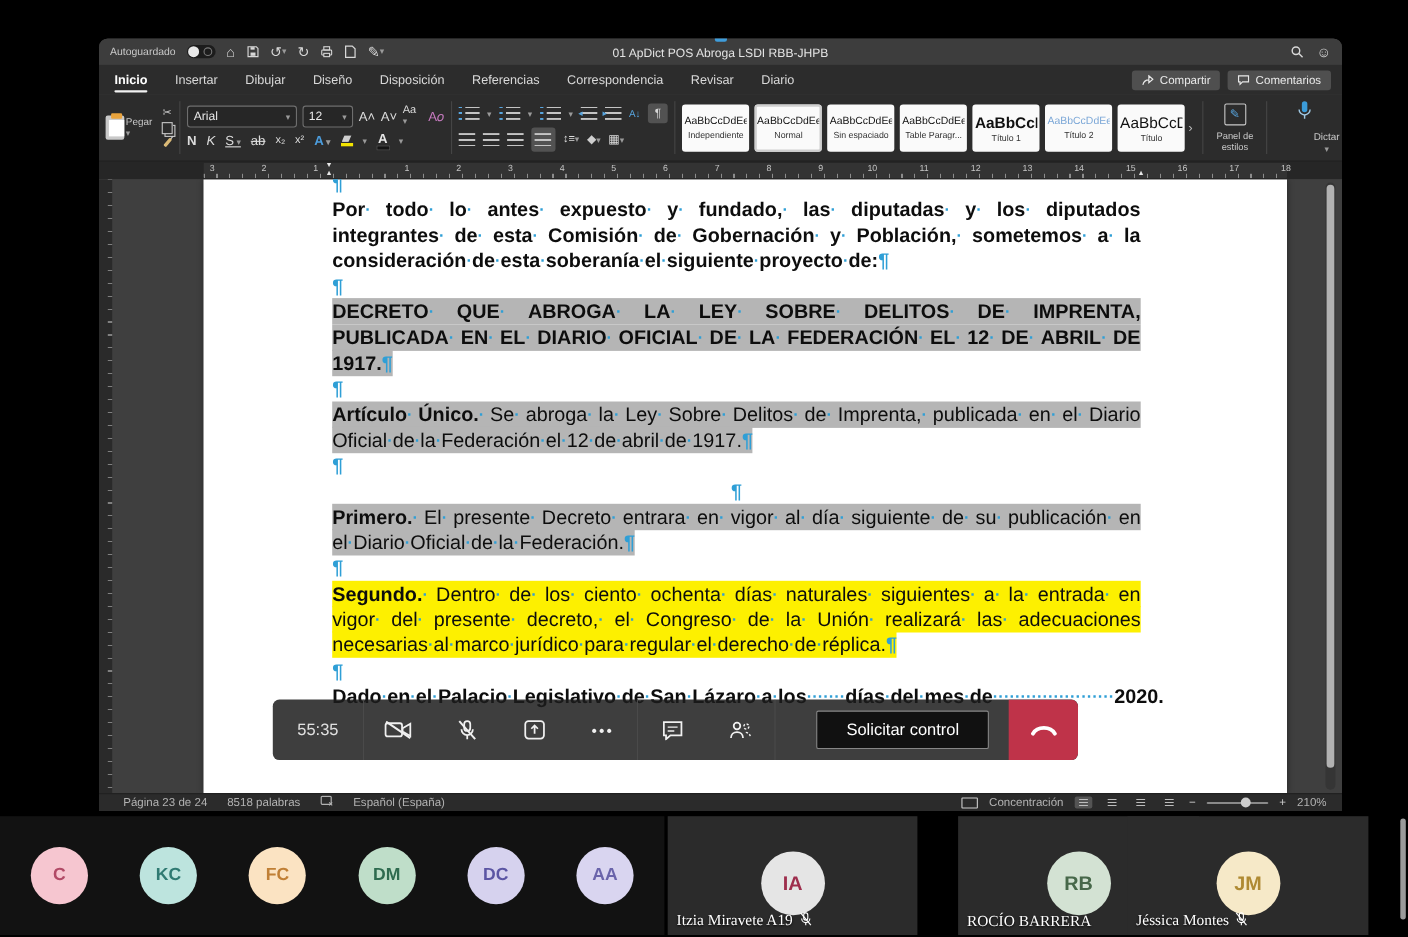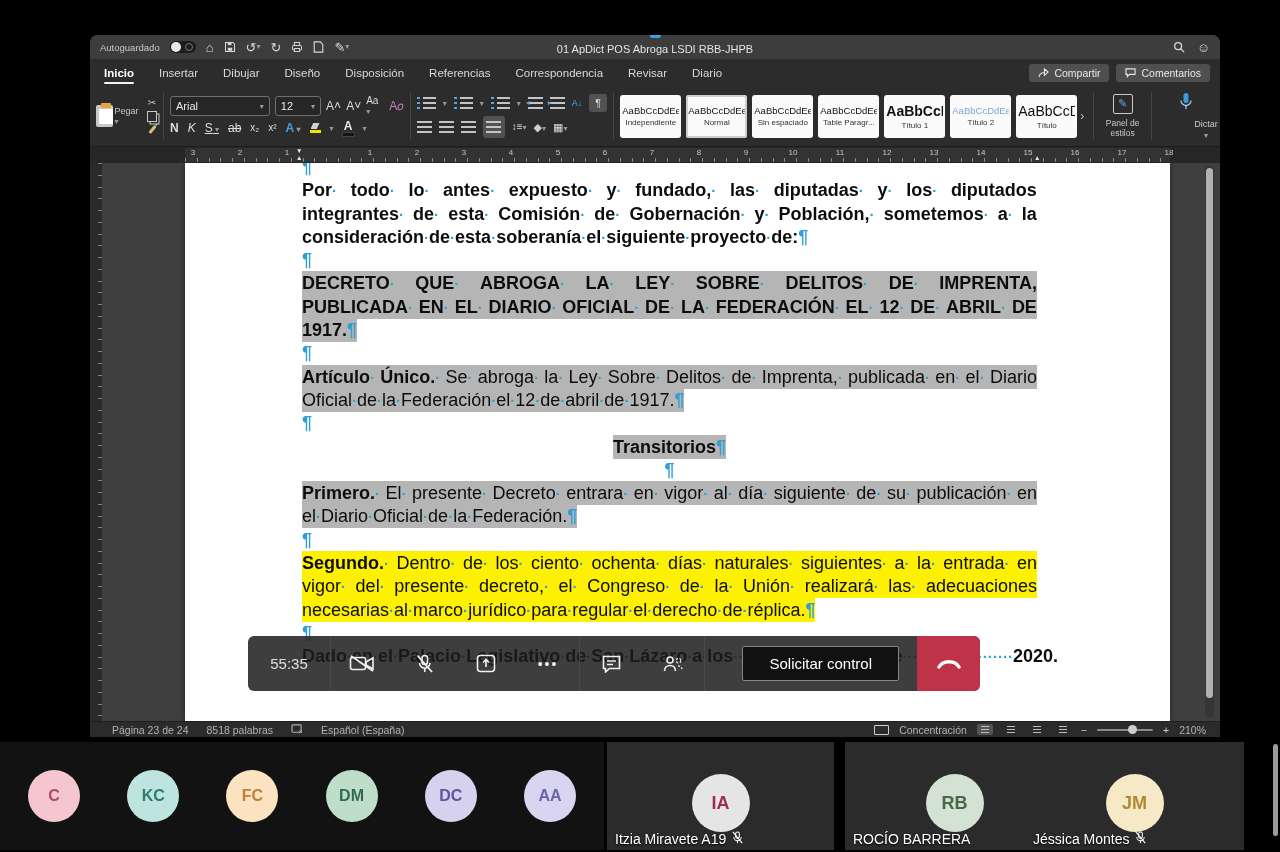--- a/index.html
+++ b/index.html
@@ -113,21 +113,21 @@
   .ct-dots{font-size:14px;letter-spacing:2px;color:#f0f0f0;}
   .ct-request{margin:auto 18px auto auto;background:#111;border:1px solid #868686;border-radius:2px;color:#fff;font-size:15px;padding:8px 26px;white-space:nowrap;}
   .ct-hangup{width:63px;background:var(--red);display:flex;align-items:center;justify-content:center;border-radius:0 6px 6px 0;}
   
   .strip{position:absolute;left:0;top:740px;width:1280px;height:112px;background:#000;}
   .strip-left{position:absolute;left:0;top:2px;width:604px;height:108px;background:#121212;display:flex;align-items:center;justify-content:space-between;padding:0 28px;box-sizing:border-box;}
   .avatar{border-radius:50%;display:flex;align-items:center;justify-content:center;font-weight:bold;}
   .avatar.sm{width:52px;height:52px;font-size:16px;}
   .tile{position:absolute;top:2px;height:108px;background:#2b2b2b;}
   .tile .avatar{position:absolute;left:50%;transform:translateX(-50%);top:32px;width:58px;height:58px;font-size:18px;}
-  .tile-name{position:absolute;left:8px;bottom:3px;color:#fff;font-size:14px;display:flex;align-items:center;gap:5px;text-shadow:0 1px 2px #000;white-space:nowrap;}
+  .tile-name{position:absolute;left:8px;bottom:3px;color:#fff;font-size:14px;display:flex;align-items:center;gap:5px;text-shadow:0 1px 2px #000;white-space:nowrap;font-family:Liberation Serif, serif;}
   .strip-scroll{position:absolute;right:2px;top:4px;width:5px;height:92px;background:#9b9b9b;border-radius:3px;}
   svg{flex:0 0 auto;}
 </style>
 </head>
 <body>
 
 <div class="screen">
 
   <div class="word-window">
 
@@ -364,21 +364,20 @@
             <div class="line"><span class="b">integrantes</span><span class="sp">&nbsp;</span><span class="b">de</span><span class="sp">&nbsp;</span><span class="b">esta</span><span class="sp">&nbsp;</span><span class="b">Comisión</span><span class="sp">&nbsp;</span><span class="b">de</span><span class="sp">&nbsp;</span><span class="b">Gobernación</span><span class="sp">&nbsp;</span><span class="b">y</span><span class="sp">&nbsp;</span><span class="b">Población,</span><span class="sp">&nbsp;</span><span class="b">sometemos</span><span class="sp">&nbsp;</span><span class="b">a</span><span class="sp">&nbsp;</span><span class="b">la</span></div>
             <div class="line last"><span class="b">consideración</span><span class="sp">&nbsp;</span><span class="b">de</span><span class="sp">&nbsp;</span><span class="b">esta</span><span class="sp">&nbsp;</span><span class="b">soberanía</span><span class="sp">&nbsp;</span><span class="b">el</span><span class="sp">&nbsp;</span><span class="b">siguiente</span><span class="sp">&nbsp;</span><span class="b">proyecto</span><span class="sp">&nbsp;</span><span class="b">de:</span><span class="pmark">¶</span></div>
             <div class="line last"><span class="pmark">¶</span></div>
             <div class="line"><span class="hl-gray"><span class="b">DECRETO</span><span class="sp">&nbsp;</span><span class="b">QUE</span><span class="sp">&nbsp;</span><span class="b">ABROGA</span><span class="sp">&nbsp;</span><span class="b">LA</span><span class="sp">&nbsp;</span><span class="b">LEY</span><span class="sp">&nbsp;</span><span class="b">SOBRE</span><span class="sp">&nbsp;</span><span class="b">DELITOS</span><span class="sp">&nbsp;</span><span class="b">DE</span><span class="sp">&nbsp;</span><span class="b">IMPRENTA,</span></span></div>
             <div class="line"><span class="hl-gray"><span class="b">PUBLICADA</span><span class="sp">&nbsp;</span><span class="b">EN</span><span class="sp">&nbsp;</span><span class="b">EL</span><span class="sp">&nbsp;</span><span class="b">DIARIO</span><span class="sp">&nbsp;</span><span class="b">OFICIAL</span><span class="sp">&nbsp;</span><span class="b">DE</span><span class="sp">&nbsp;</span><span class="b">LA</span><span class="sp">&nbsp;</span><span class="b">FEDERACIÓN</span><span class="sp">&nbsp;</span><span class="b">EL</span><span class="sp">&nbsp;</span><span class="b">12</span><span class="sp">&nbsp;</span><span class="b">DE</span><span class="sp">&nbsp;</span><span class="b">ABRIL</span><span class="sp">&nbsp;</span><span class="b">DE</span></span></div>
             <div class="line last"><span class="hl-gray"><span class="b">1917.</span><span class="pmark">¶</span></span></div>
             <div class="line last"><span class="pmark">¶</span></div>
             <div class="line"><span class="hl-gray"><span class="b">Artículo</span><span class="sp">&nbsp;</span><span class="b">Único.</span><span class="sp">&nbsp;</span><span class="r">Se</span><span class="sp">&nbsp;</span><span class="r">abroga</span><span class="sp">&nbsp;</span><span class="r">la</span><span class="sp">&nbsp;</span><span class="r">Ley</span><span class="sp">&nbsp;</span><span class="r">Sobre</span><span class="sp">&nbsp;</span><span class="r">Delitos</span><span class="sp">&nbsp;</span><span class="r">de</span><span class="sp">&nbsp;</span><span class="r">Imprenta,</span><span class="sp">&nbsp;</span><span class="r">publicada</span><span class="sp">&nbsp;</span><span class="r">en</span><span class="sp">&nbsp;</span><span class="r">el</span><span class="sp">&nbsp;</span><span class="r">Diario</span></span></div>
             <div class="line last"><span class="hl-gray"><span class="r">Oficial</span><span class="sp">&nbsp;</span><span class="r">de</span><span class="sp">&nbsp;</span><span class="r">la</span><span class="sp">&nbsp;</span><span class="r">Federación</span><span class="sp">&nbsp;</span><span class="r">el</span><span class="sp">&nbsp;</span><span class="r">12</span><span class="sp">&nbsp;</span><span class="r">de</span><span class="sp">&nbsp;</span><span class="r">abril</span><span class="sp">&nbsp;</span><span class="r">de</span><span class="sp">&nbsp;</span><span class="r">1917.</span><span class="pmark">¶</span></span></div>
             <div class="line last"><span class="pmark">¶</span></div>
-            <div class="line last center"><span class="hl-gray"><span class="b">Transitorios</span><span class="pmark">¶</span></span></div>
             <div class="line last center"><span class="pmark">¶</span></div>
             <div class="line"><span class="hl-gray"><span class="b">Primero.</span><span class="sp">&nbsp;</span><span class="r">El</span><span class="sp">&nbsp;</span><span class="r">presente</span><span class="sp">&nbsp;</span><span class="r">Decreto</span><span class="sp">&nbsp;</span><span class="r">entrara</span><span class="sp">&nbsp;</span><span class="r">en</span><span class="sp">&nbsp;</span><span class="r">vigor</span><span class="sp">&nbsp;</span><span class="r">al</span><span class="sp">&nbsp;</span><span class="r">día</span><span class="sp">&nbsp;</span><span class="r">siguiente</span><span class="sp">&nbsp;</span><span class="r">de</span><span class="sp">&nbsp;</span><span class="r">su</span><span class="sp">&nbsp;</span><span class="r">publicación</span><span class="sp">&nbsp;</span><span class="r">en</span></span></div>
             <div class="line last"><span class="hl-gray"><span class="r">el</span><span class="sp">&nbsp;</span><span class="r">Diario</span><span class="sp">&nbsp;</span><span class="r">Oficial</span><span class="sp">&nbsp;</span><span class="r">de</span><span class="sp">&nbsp;</span><span class="r">la</span><span class="sp">&nbsp;</span><span class="r">Federación.</span><span class="pmark">¶</span></span></div>
             <div class="line last"><span class="pmark">¶</span></div>
             <div class="line"><span class="hl-yellow"><span class="b">Segundo.</span><span class="sp">&nbsp;</span><span class="r">Dentro</span><span class="sp">&nbsp;</span><span class="r">de</span><span class="sp">&nbsp;</span><span class="r">los</span><span class="sp">&nbsp;</span><span class="r">ciento</span><span class="sp">&nbsp;</span><span class="r">ochenta</span><span class="sp">&nbsp;</span><span class="r">días</span><span class="sp">&nbsp;</span><span class="r">naturales</span><span class="sp">&nbsp;</span><span class="r">siguientes</span><span class="sp">&nbsp;</span><span class="r">a</span><span class="sp">&nbsp;</span><span class="r">la</span><span class="sp">&nbsp;</span><span class="r">entrada</span><span class="sp">&nbsp;</span><span class="r">en</span></span></div>
             <div class="line"><span class="hl-yellow"><span class="r">vigor</span><span class="sp">&nbsp;</span><span class="r">del</span><span class="sp">&nbsp;</span><span class="r">presente</span><span class="sp">&nbsp;</span><span class="r">decreto,</span><span class="sp">&nbsp;</span><span class="r">el</span><span class="sp">&nbsp;</span><span class="r">Congreso</span><span class="sp">&nbsp;</span><span class="r">de</span><span class="sp">&nbsp;</span><span class="r">la</span><span class="sp">&nbsp;</span><span class="r">Unión</span><span class="sp">&nbsp;</span><span class="r">realizará</span><span class="sp">&nbsp;</span><span class="r">las</span><span class="sp">&nbsp;</span><span class="r">adecuaciones</span></span></div>
             <div class="line last"><span class="hl-yellow"><span class="r">necesarias</span><span class="sp">&nbsp;</span><span class="r">al</span><span class="sp">&nbsp;</span><span class="r">marco</span><span class="sp">&nbsp;</span><span class="r">jurídico</span><span class="sp">&nbsp;</span><span class="r">para</span><span class="sp">&nbsp;</span><span class="r">regular</span><span class="sp">&nbsp;</span><span class="r">el</span><span class="sp">&nbsp;</span><span class="r">derecho</span><span class="sp">&nbsp;</span><span class="r">de</span><span class="sp">&nbsp;</span><span class="r">réplica.</span><span class="pmark">¶</span></span></div>
             <div class="line last"><span class="pmark">¶</span></div>
             <div class="line last"><span class="b">Dado</span><span class="sp">&nbsp;</span><span class="b">en</span><span class="sp">&nbsp;</span><span class="b">el</span><span class="sp">&nbsp;</span><span class="b">Palacio</span><span class="sp">&nbsp;</span><span class="b">Legislativo</span><span class="sp">&nbsp;</span><span class="b">de</span><span class="sp">&nbsp;</span><span class="b">San</span><span class="sp">&nbsp;</span><span class="b">Lázaro</span><span class="sp">&nbsp;</span><span class="b">a</span><span class="sp">&nbsp;</span><span class="b">los</span><span class="sp">&nbsp;</span><span class="sp">&nbsp;</span><span class="sp">&nbsp;</span><span class="sp">&nbsp;</span><span class="sp">&nbsp;</span><span class="sp">&nbsp;</span><span class="sp">&nbsp;</span><span class="b">días</span><span class="sp">&nbsp;</span><span class="b">del</span><span class="sp">&nbsp;</span><span class="b">mes</span><span class="sp">&nbsp;</span><span class="b">de</span><span class="sp">&nbsp;</span><span class="sp">&nbsp;</span><span class="sp">&nbsp;</span><span class="sp">&nbsp;</span><span class="sp">&nbsp;</span><span class="sp">&nbsp;</span><span class="sp">&nbsp;</span><span class="sp">&nbsp;</span><span class="sp">&nbsp;</span><span class="sp">&nbsp;</span><span class="sp">&nbsp;</span><span class="sp">&nbsp;</span><span class="sp">&nbsp;</span><span class="sp">&nbsp;</span><span class="sp">&nbsp;</span><span class="sp">&nbsp;</span><span class="sp">&nbsp;</span><span class="sp">&nbsp;</span><span class="sp">&nbsp;</span><span class="sp">&nbsp;</span><span class="sp">&nbsp;</span><span class="sp">&nbsp;</span><span class="b">2020.</span></div>
           </div>
@@ -488,21 +487,21 @@
           <div class="tile-name">
             <span>Itzia Miravete A19</span>
             <span><svg width="13" height="13" viewBox="0 0 14 14">
                 <rect x="5" y="1" width="4" height="7" rx="2" fill="none" stroke="#fff" stroke-width="1.1"></rect>
                 <path d="M3 6.5a4 4 0 0 0 8 0" fill="none" stroke="#fff" stroke-width="1.1"></path>
                 <line x1="7" y1="10.5" x2="7" y2="13" stroke="#fff" stroke-width="1.1"></line>
                 <line x1="2" y1="1" x2="12" y2="13" stroke="#fff" stroke-width="1.2"></line>
               </svg></span>
           </div>
         </div>
-        <div class="tile" style="left: 845px; width: 219px;">
+        <div class="tile" style="left: 871px; width: 219px;">
           <div class="avatar" style="background: rgb(211, 226, 211); color: rgb(71, 104, 74);">RB</div>
           <div class="tile-name">
             <span>ROCÍO BARRERA</span>
           </div>
         </div>
         <div class="tile" style="left: 1025px; width: 219px;">
           <div class="avatar" style="background: rgb(246, 233, 200); color: rgb(175, 138, 51);">JM</div>
           <div class="tile-name">
             <span>Jéssica Montes</span>
             <span><svg width="13" height="13" viewBox="0 0 14 14">

